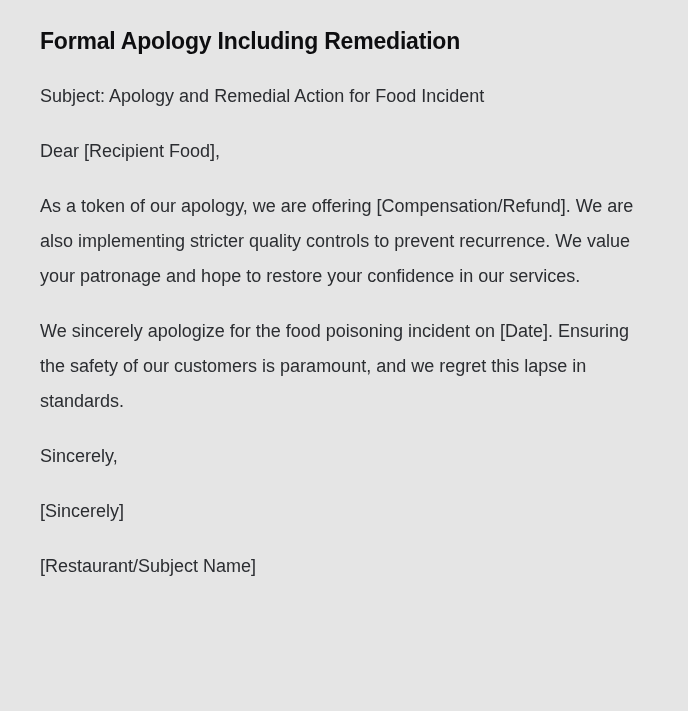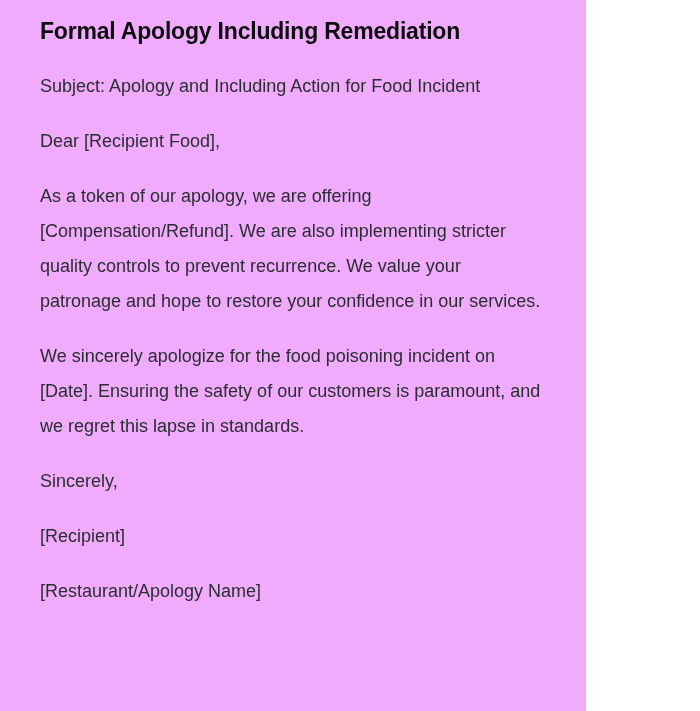--- a/index.html
+++ b/index.html
@@ -1,25 +1,25 @@
 <!DOCTYPE html>
 <html><head>
 <meta charset="utf-8">
 <style>
   html, body {
     margin: 0;
     padding: 0;
     background: #ffffff;
   }
   .page {
-    width: 586px;
+    width: 688px;
     height: 711px;
     box-sizing: border-box;
-    padding: 16px 40px 0 40px;
-    background: #f0abfc;
+    padding: 26px 40px 0 40px;
+    background: #e5e5e5;
     font-family: "Liberation Sans", "DejaVu Sans", sans-serif;
     overflow: hidden;
   }
   .doc-title {
     font-size: 23px;
     line-height: 30px;
     font-weight: 700;
     color: #0e0e10;
     letter-spacing: -0.2px;
     margin: 0 0 23px 0;
@@ -31,27 +31,27 @@
     margin: 0 0 20px 0;
     max-width: 602px;
   }
 </style>
 </head>
 <body>
 
 <div class="page">
   <h1 class="doc-title">Formal Apology Including Remediation</h1>
 
-  <p class="body-text">Subject: Apology and Including Action for Food Incident</p>
+  <p class="body-text">Subject: Apology and Remedial Action for Food Incident</p>
 
   <p class="body-text">Dear [Recipient Food],</p>
 
   <p class="body-text">As a token of our apology, we are offering [Compensation/Refund]. We are also implementing stricter quality controls to prevent recurrence. We value your patronage and hope to restore your confidence in our services.</p>
 
   <p class="body-text">We sincerely apologize for the food poisoning incident on [Date]. Ensuring the safety of our customers is paramount, and we regret this lapse in standards.</p>
 
   <p class="body-text">Sincerely,</p>
 
 
-  <p class="body-text">[Recipient]</p>
+  <p class="body-text">[Sincerely]</p>
 
-  <p class="body-text">[Restaurant/Apology Name]</p>
+  <p class="body-text">[Restaurant/Subject Name]</p>
 </div>
 
 </body></html>

